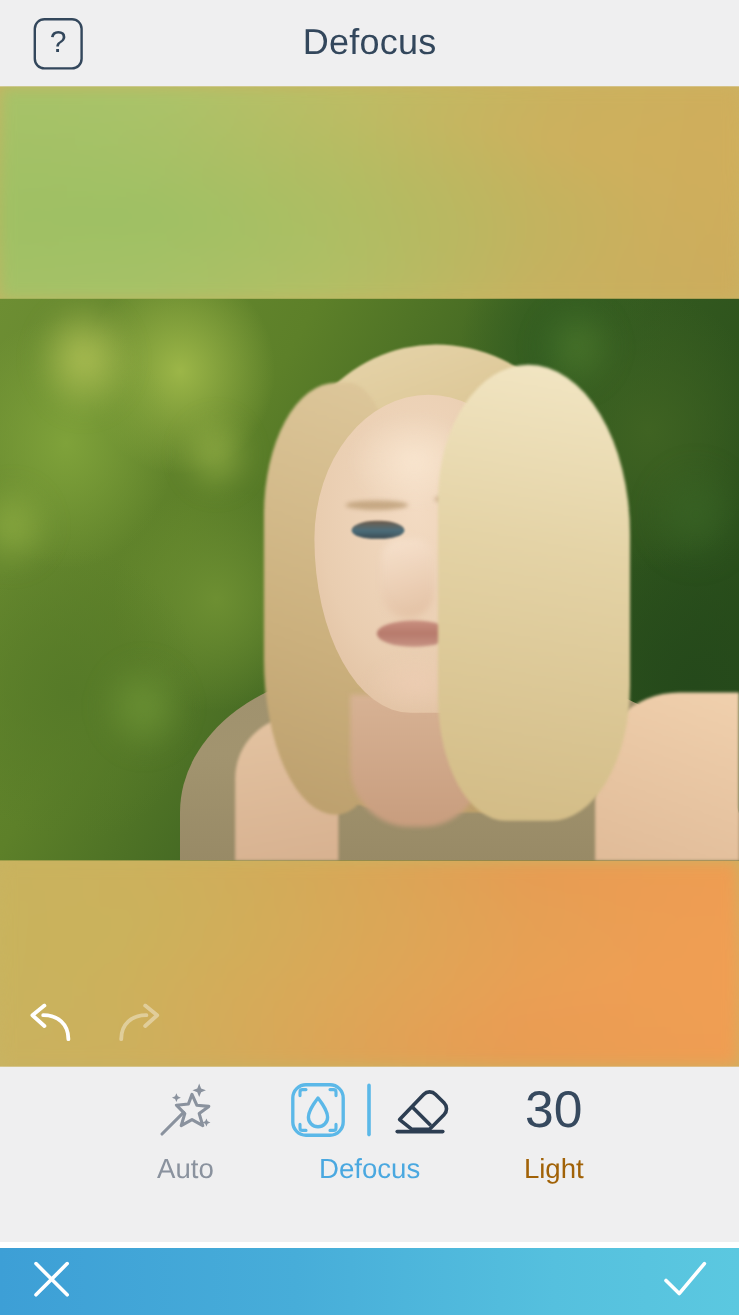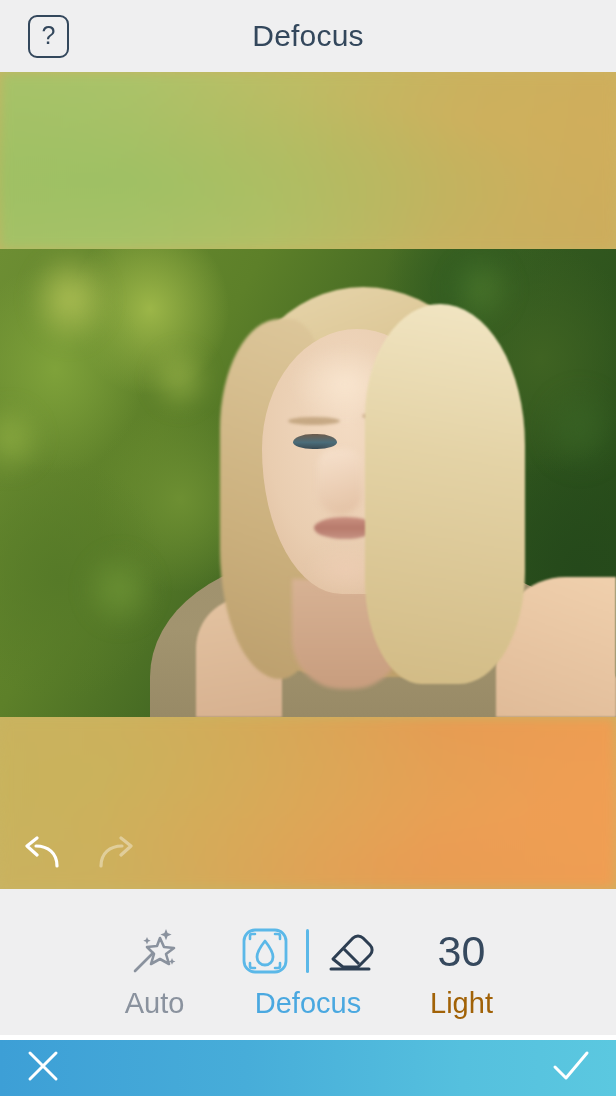--- a/index.html
+++ b/index.html
@@ -186,24 +186,24 @@
     position:absolute; left:0; top:889px; width:616px; height:146px;
     background:#efeff0;
   }
   .tools{
     position:absolute; left:0; top:0; width:616px; height:146px;
     display:flex; align-items:flex-start; justify-content:center;
     gap:0;
   }
   .tool{
     width:132px; display:flex; flex-direction:column; align-items:center;
-    padding-top:34px;
+    padding-top:8px;
   }
   .tool-icon{ height:56px; display:flex; align-items:center; justify-content:center; }
-  .tool-label{ margin-top:8px; font-size:29px; color:#8a929e; }
+  .tool-label{ margin-top:8px; font-size:23px; color:#8a929e; }
   .tool-label.active{ color:#4aa8e0; }
   .tool-label.dark{ color:#a16207; }
   .tool-mid{ width:175px; }
   .tool-mid .tool-icon{ gap:0; }
   .mid-row{ display:flex; align-items:center; }
   .divider-v{ width:3px; height:44px; background:#5bb8e8; margin:0 16px; border-radius:2px; }
   .value-num{ font-size:43px; color:#36495e; line-height:52px; font-weight:400; }
 
   
   .action-bar{

